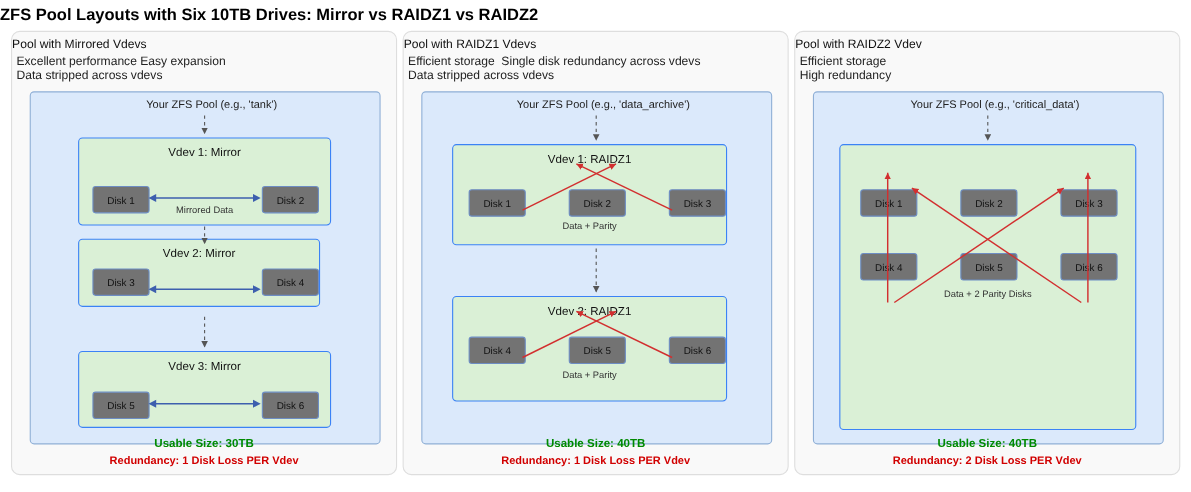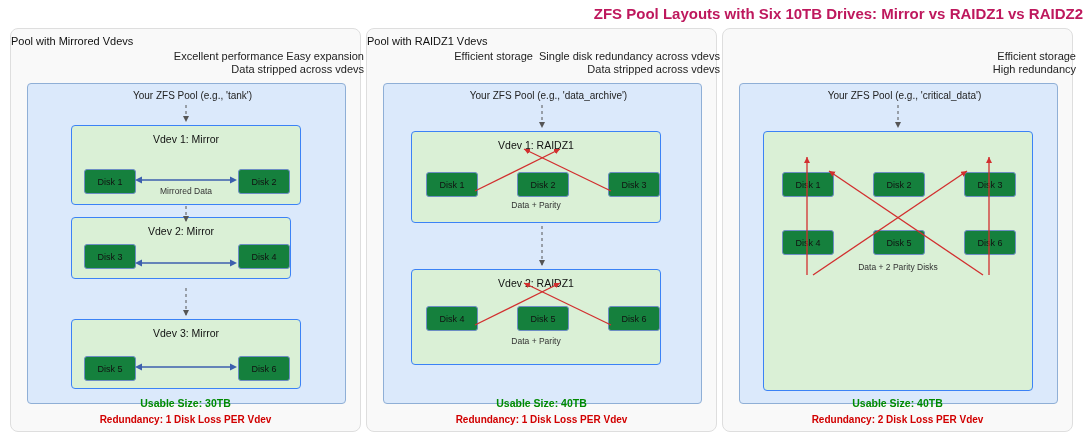--- a/index.html
+++ b/index.html
@@ -2,34 +2,34 @@
 <html><head>
 <meta charset="utf-8">
 <style>
   * { margin:0; padding:0; box-sizing:border-box; }
   html,body { width:1083px; height:447px; }
   body {
     position:relative; background:#ffffff; overflow:hidden;
     font-family:"Liberation Sans", sans-serif; color:#111;
   }
   .title {
-    position:absolute; top:5px; left:0; width:100%; text-align:right;
-    font-size:15px; font-weight:700; color:#be185d;
+    position:absolute; top:5px; left:0; width:100%; text-align:left;
+    font-size:15px; font-weight:700; color:#000000;
   }
   .panel {
     position:absolute; top:28px; width:351px; height:404px;
     background:#f9f9f9; border:1px solid #dedede; border-radius:8px;
   }
   .p1{left:10px} .p2{left:366px} .p3{left:722px}
   .ptitle {
     position:absolute; top:6px; left:0; width:100%; text-align:left;
     font-size:11px; font-weight:400; color:#101010;
   }
   .psub {
-    position:absolute; left:4px; width:100%; text-align:right;
+    position:absolute; left:4px; width:100%; text-align:left;
     font-size:11px; color:#222; white-space:pre-wrap;
   }
   .sub1{top:21px} .sub2{top:34px}
   .pool {
     position:absolute; left:16px; top:54px; width:319px; height:321px;
     background:#dbe9fb; border:1px solid #8fafd6; border-radius:4px;
   }
   .pool-label {
     position:absolute; top:61px; left:16px; width:319px; text-align:center;
     font-size:10px; color:#222; z-index:2;padding-left:12px;
@@ -37,21 +37,21 @@
   .vdev {
     position:absolute; background:#daf0d6; border:1px solid #3b82f6;
     border-radius:4px; z-index:2;
   }
   .vlabel {
     position:absolute; top:7px; left:0; width:100%; text-align:center;
     font-size:10.5px; color:#111;
   }
   .disk {
     position:absolute; width:52px; height:25px;
-    background:#15803d; border:1px solid #6d8dc4; border-radius:3px;
+    background:#737373; border:1px solid #6d8dc4; border-radius:3px;
     font-size:9px; color:#111;
     display:flex; align-items:center; justify-content:center;
   }
   .note {
     position:absolute; left:0; width:100%; text-align:center;
     font-size:8.5px; color:#333;
   }
   .usable {
     position:absolute; top:368px; left:0; width:100%; text-align:center;
     font-size:10.5px; font-weight:700; color:#008a00; z-index:6;
@@ -164,20 +164,21 @@
 
     <line x1="108" y1="296" x2="193" y2="254" stroke="#d22f2f" stroke-width="1.3" marker-end="url(#r2)"></line>
     <line x1="244" y1="296" x2="157" y2="254" stroke="#d22f2f" stroke-width="1.3" marker-end="url(#r2)"></line>
   </svg>
 
   <div class="usable">Usable Size: 40TB</div>
   <div class="redund">Redundancy: 1 Disk Loss PER Vdev</div>
 </div>
 
 <div class="panel p3">
+  <div class="ptitle">Pool with RAIDZ2 Vdev</div>
   <div class="psub sub2">High redundancy</div>
   <div class="psub sub1">Efficient storage</div>
 
   <div class="pool"></div>
   <div class="pool-label">Your ZFS Pool (e.g., 'critical_data')</div>
 
   <div class="vdev" style="left:40px;top:102px;width:270px;height:260px">
     <div class="disk" style="left:18px;top:40px">Disk 1</div>
     <div class="disk" style="left:109px;top:40px">Disk 2</div>
     <div class="disk" style="left:200px;top:40px">Disk 3</div>

